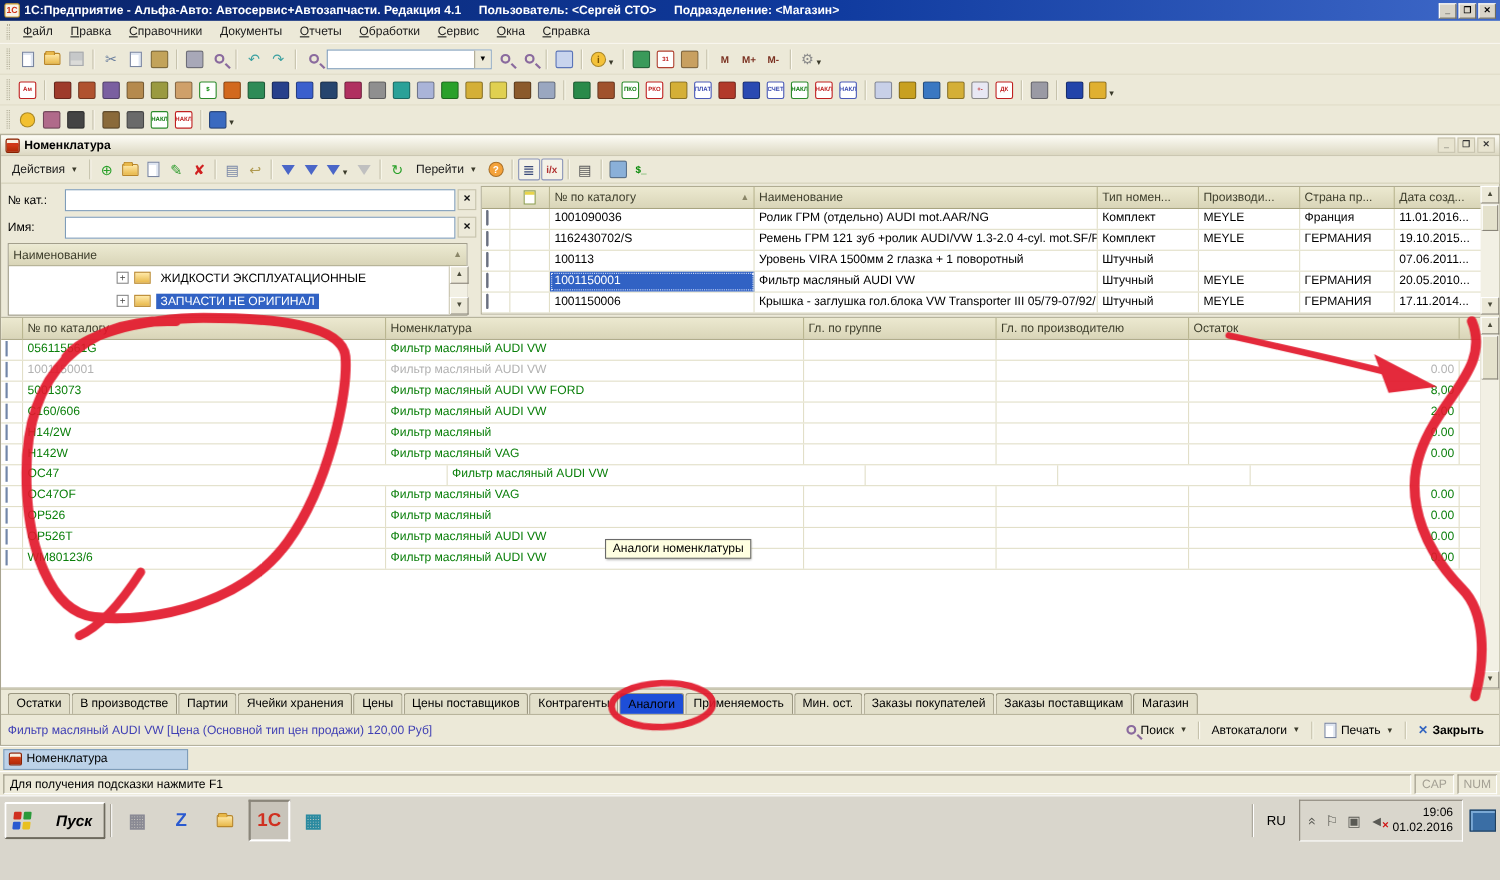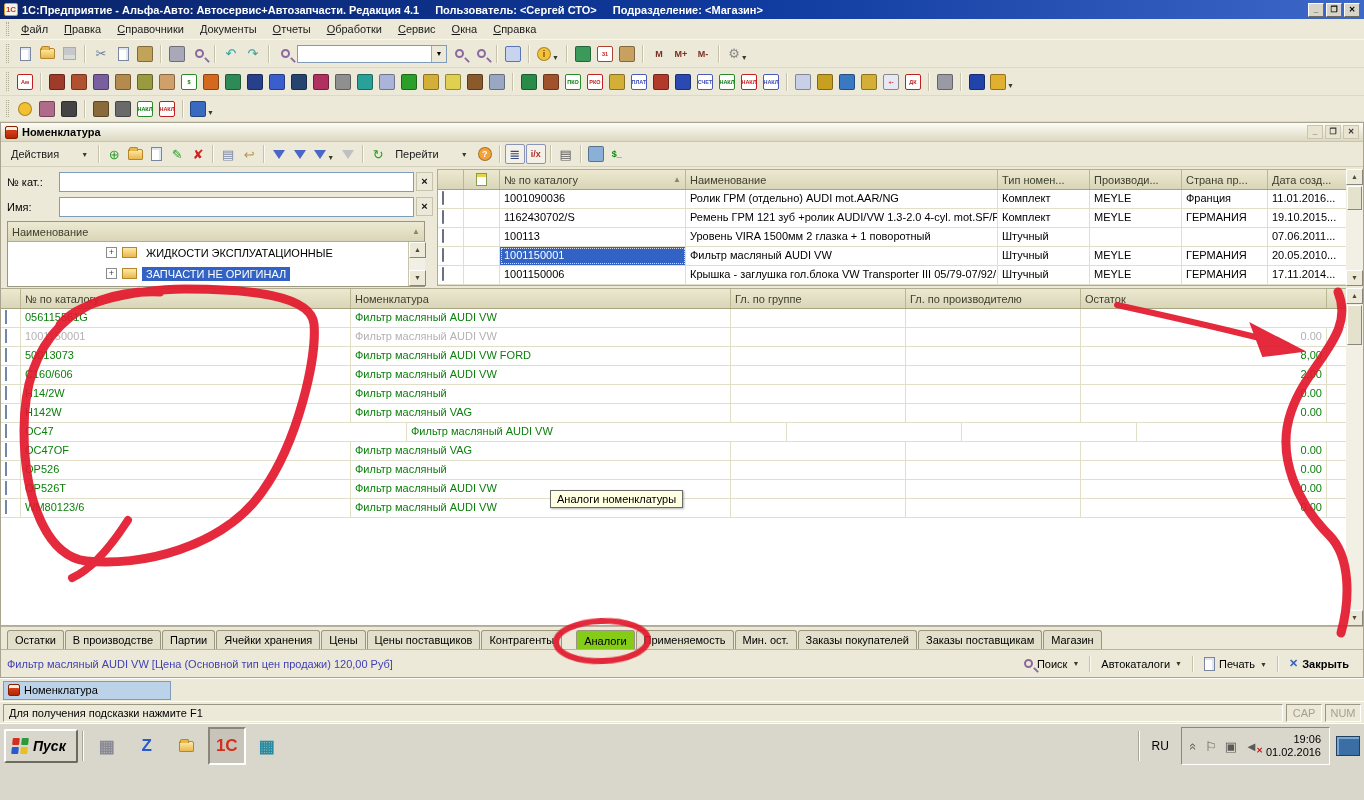--- a/index.html
+++ b/index.html
@@ -34,21 +34,21 @@
   .i-folder { width:15px; height:11px; background:linear-gradient(#ffe9a8,#e8b84a); border:1px solid #b8862a; border-radius:1px 2px 1px 1px; position:relative;}
   .i-folder::before { content:""; position:absolute; top:-3px; left:0; width:7px; height:3px; background:#e8b84a; border:1px solid #b8862a; border-bottom:none; border-radius:2px 2px 0 0;}
   .i-disk { width:13px; height:13px; background:#9aa2b8; border:1px solid #5a627a; box-shadow:inset 0 -4px 0 #c8ccd8;}
   .i-zoom { width:9px; height:9px; border:2px solid #8a6a9e; border-radius:50%; position:relative; }
   .i-zoom::after { content:""; position:absolute; width:6px; height:2px; background:#8a6a9e; transform:rotate(45deg); left:7px; top:8px;}
   .i-funnel { width:0; height:0; border:6px solid transparent; border-bottom:none; }
   .dd { font-size:7px; color:#3a3a2a; margin-left:1px; align-self:flex-end; padding-bottom:3px;}
   .dis { opacity:.45; }
   .combo { width:150px; height:18px; background:#fff; border:1px solid #7f9db9; display:flex; align-items:center; }
   .combo .cdd { margin-left:auto; width:15px; height:16px; background:#ece9d8; border-left:1px solid #aca894; font-size:7px; display:flex; align-items:center; justify-content:center;}
-  .menubtn { display:flex; align-items:center; gap:21px; padding:2px 6px; color:#1a1a1a; }
+  .menubtn { display:flex; align-items:center; gap:4px; padding:2px 6px; color:#1a1a1a; }
   .menubtn .dd { padding:0; align-self:center;}
 
   
   .mdiwin { position:relative; height:556px; background:#ece9d8; border:1px solid #a8a490; }
   .wtitle { height:19px; background:linear-gradient(#fdfcf6,#dcd8c2); display:flex; align-items:center; padding:0 4px; border-bottom:1px solid #c8c4ae;}
   .wtitle .wic { width:13px; height:13px; margin-right:4px; background:linear-gradient(#e84a1a,#b02808); border-radius:2px; box-shadow:inset 0 3px 0 #f8f0e0, inset 0 6px 0 #d03818; border:1px solid #882000;}
   .wtitle b { font-size:11px; }
   .wbtn { width:16px; height:14px; font-size:8px; line-height:12px; text-align:center; color:#333; border:1px solid #c8c4ae; background:#e8e4d0; font-weight:bold;}
   .wtbar { height:25px; display:flex; align-items:center; gap:1px; padding-left:4px; background:#ece9d8; border-bottom:1px solid #d4d0ba; }
 
@@ -83,21 +83,21 @@
   .rowminus { width:10px; height:4px; background:#9aa0ae; border:1px solid #6a7080; border-radius:1px; margin:auto;}
   .hdoc { width:11px; height:13px; background:#fff; border:1px solid #8a9a4a; box-shadow:inset 0 3px 0 #e8d44a; margin:auto;}
   .gridic { width:11px; height:11px; margin:auto; border:1px solid #7286a8; background:linear-gradient(#e8eef8,#c4d0e4); box-shadow:inset 0 3px 0 #8aa0c8;}
   .selcell { background:#3162c4 !important; color:#fff !important; outline:1px dotted #d8e0f8; outline-offset:-2px;}
   .green { color:#0a7f0a; } .dim { color:#b2b2b2; }
   .num { text-align:right; justify-content:flex-end; display:flex;}
 
   
   .tabs { position:absolute; left:0; right:0; top:503px; height:24px; padding:2px 4px 0 6px; display:flex; gap:1px; align-items:flex-end; border-top:1px solid #b8b49c; background:#ece9d8;}
   .tab { padding:3px 7px 4px; border:1px solid #9a9680; border-bottom:none; border-radius:3px 3px 0 0; background:#e2dfca; white-space:nowrap; }
-  .tab.active { background:#84cc16; position:relative; top:1px; padding-top:4px;margin-left:13px; }
+  .tab.active { background:#1d4ed8; position:relative; top:1px; padding-top:4px; }
 
   
   .wfooter { position:absolute; left:0; right:0; bottom:0; height:28px; border-top:1px solid #b8b49c; background:#ece9d8; display:flex; align-items:center; padding:0 6px;}
   .finfo { color:#3f3fb4; }
   .fbtns { margin-left:auto; display:flex; align-items:center; gap:2px; }
   .fbtn { display:flex; align-items:center; gap:4px; padding:3px 8px; }
   .fbtn.bold { font-weight:bold; }
   .fx { color:#3465c0; font-weight:bold; font-size:11px; }
   .fsep { width:2px; height:16px; border-left:1px solid #c6c2ac; border-right:1px solid #fbf9f0; }
 
@@ -110,21 +110,21 @@
   .mditab .wic { width:12px; height:12px; background:linear-gradient(#e84a1a,#b02808); border-radius:2px; box-shadow:inset 0 3px 0 #f8f0e0; border:1px solid #882000;}
 
   
   .statusbar { height:22px; background:#ece9d8; border-top:1px solid #fff; display:flex; align-items:center; gap:3px; padding:0 3px;}
   .st-hint { flex:1; height:18px; border:1px solid; border-color:#9a9684 #fff #fff #9a9684; padding:2px 5px; }
   .st-cell { width:36px; height:18px; border:1px solid; border-color:#9a9684 #fff #fff #9a9684; color:#a4a094; text-align:center; padding-top:2px;}
 
   
   .taskbar { height:77px; background:#d9d6cc; border-top:1px solid #fff; position:relative; }
   .tb-inner { display:flex; align-items:center; height:44px; padding:3px 4px; gap:4px;}
-  .startbtn { height:34px; display:flex; align-items:center; gap:5px; padding:0 10px 0 6px; background:#d9d6cc;
+  .startbtn { height:34px; display:flex; align-items:center; gap:23px; padding:0 10px 0 6px; background:#d9d6cc;
     border:2px solid; border-color:#fff #6d6a5e #6d6a5e #fff; border-radius:2px; font-weight:bold; font-style:italic; font-size:14px;}
   .winlogo { width:16px; height:16px; display:grid; grid-template-columns:7px 7px; grid-template-rows:7px 7px; gap:2px; transform:skewX(-6deg);}
   .winlogo i { border-radius:1px; }
   .ql { width:38px; height:38px; display:flex; align-items:center; justify-content:center; }
   .ql.boxed { border:2px solid; border-color:#8a867a #fff #fff #8a867a; background:#c8c4ba;}
   .tray { margin-left:auto; display:flex; align-items:center; gap:6px; }
   .lang { font-size:12px; padding:4px 6px; }
   .vline { width:2px; height:30px; border-left:1px solid #a8a498; border-right:1px solid #fff; }
   .traybox { height:38px; border:1px solid; border-color:#8a867a #fff #fff #8a867a; display:flex; align-items:center; gap:8px; padding:0 8px; }
   .trayic { font-size:13px; color:#5a5a54; position:relative;}

